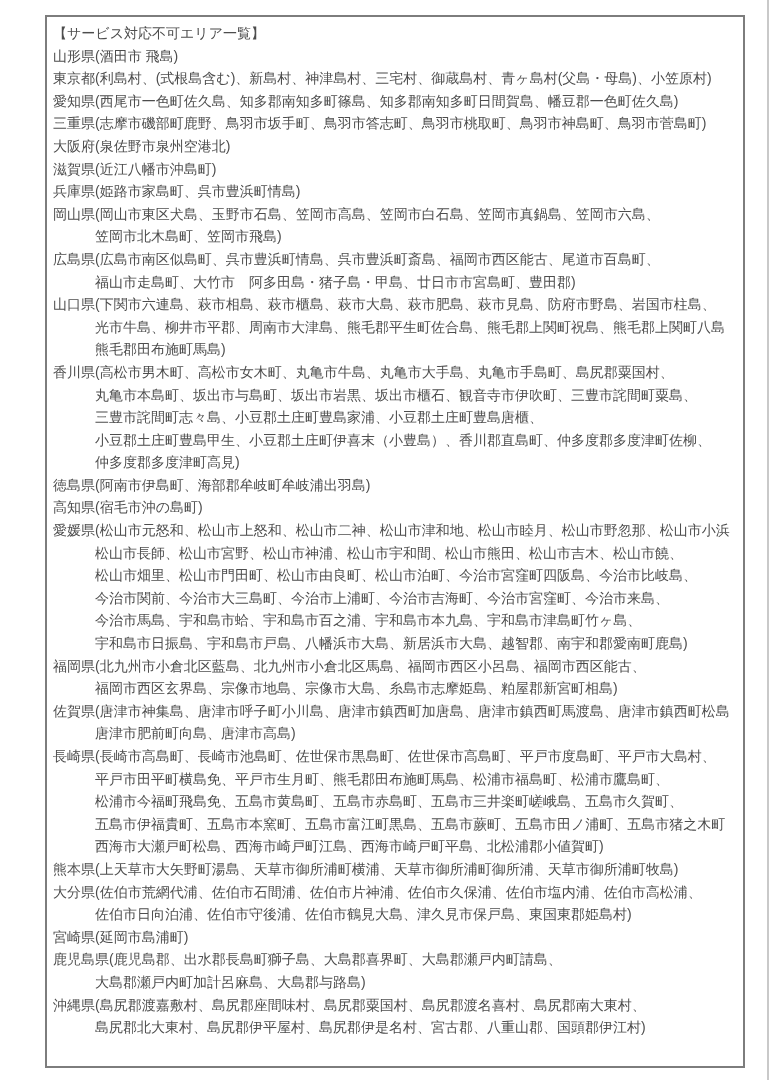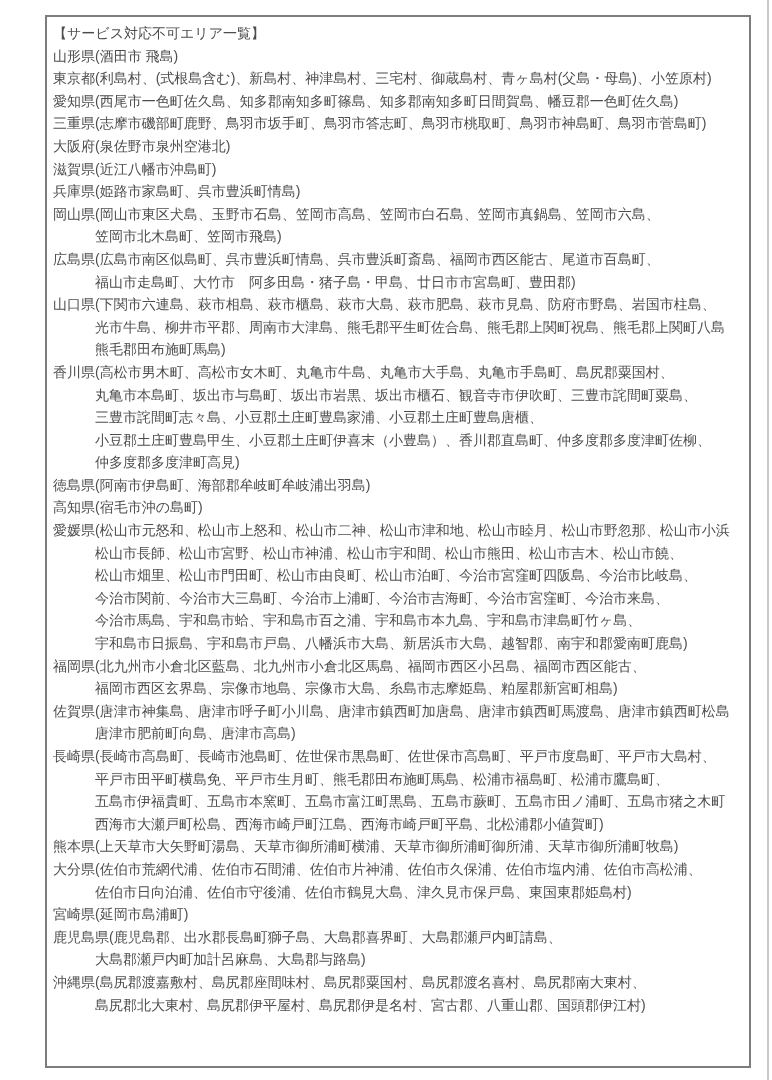--- a/index.html
+++ b/index.html
@@ -20,21 +20,21 @@
     font-family: "Liberation Sans", "DejaVu Sans", sans-serif;
   }
   .frame {
     position: absolute;
     left: 45px;
     top: 15px;
     width: 682px;
     height: 1044px;
     border: 2px solid var(--border);
     background: #ffffff;
-    padding: 5px 14px 0 6px;
+    padding: 5px 8px 0 6px;
     overflow: hidden;
   }
   .line {
     font-size: 14px;
     line-height: 22.6px;
     color: var(--text);
     white-space: nowrap;
     letter-spacing: 0px;
   }
   .line.indent {
@@ -87,20 +87,21 @@
       <div class="line indent">松山市畑里、松山市門田町、松山市由良町、松山市泊町、今治市宮窪町四阪島、今治市比岐島、</div>
       <div class="line indent">今治市関前、今治市大三島町、今治市上浦町、今治市吉海町、今治市宮窪町、今治市来島、</div>
       <div class="line indent">今治市馬島、宇和島市蛤、宇和島市百之浦、宇和島市本九島、宇和島市津島町竹ヶ島、</div>
       <div class="line indent">宇和島市日振島、宇和島市戸島、八幡浜市大島、新居浜市大島、越智郡、南宇和郡愛南町鹿島)</div>
       <div class="line">福岡県(北九州市小倉北区藍島、北九州市小倉北区馬島、福岡市西区小呂島、福岡市西区能古、</div>
       <div class="line indent">福岡市西区玄界島、宗像市地島、宗像市大島、糸島市志摩姫島、粕屋郡新宮町相島)</div>
       <div class="line">佐賀県(唐津市神集島、唐津市呼子町小川島、唐津市鎮西町加唐島、唐津市鎮西町馬渡島、唐津市鎮西町松島</div>
       <div class="line indent">唐津市肥前町向島、唐津市高島)</div>
       <div class="line">長崎県(長崎市高島町、長崎市池島町、佐世保市黒島町、佐世保市高島町、平戸市度島町、平戸市大島村、</div>
       <div class="line indent">平戸市田平町横島免、平戸市生月町、熊毛郡田布施町馬島、松浦市福島町、松浦市鷹島町、</div>
+      <div class="line indent">松浦市今福町飛島免、五島市黄島町、五島市赤島町、五島市三井楽町嵯峨島、五島市久賀町、</div>
       <div class="line indent">五島市伊福貴町、五島市本窯町、五島市富江町黒島、五島市蕨町、五島市田ノ浦町、五島市猪之木町</div>
       <div class="line indent">西海市大瀬戸町松島、西海市崎戸町江島、西海市崎戸町平島、北松浦郡小値賀町)</div>
       <div class="line">熊本県(上天草市大矢野町湯島、天草市御所浦町横浦、天草市御所浦町御所浦、天草市御所浦町牧島)</div>
       <div class="line">大分県(佐伯市荒網代浦、佐伯市石間浦、佐伯市片神浦、佐伯市久保浦、佐伯市塩内浦、佐伯市高松浦、</div>
       <div class="line indent">佐伯市日向泊浦、佐伯市守後浦、佐伯市鶴見大島、津久見市保戸島、東国東郡姫島村)</div>
       <div class="line">宮崎県(延岡市島浦町)</div>
       <div class="line">鹿児島県(鹿児島郡、出水郡長島町獅子島、大島郡喜界町、大島郡瀬戸内町請島、</div>
       <div class="line indent">大島郡瀬戸内町加計呂麻島、大島郡与路島)</div>
       <div class="line">沖縄県(島尻郡渡嘉敷村、島尻郡座間味村、島尻郡粟国村、島尻郡渡名喜村、島尻郡南大東村、</div>
       <div class="line indent">島尻郡北大東村、島尻郡伊平屋村、島尻郡伊是名村、宮古郡、八重山郡、国頭郡伊江村)</div>

